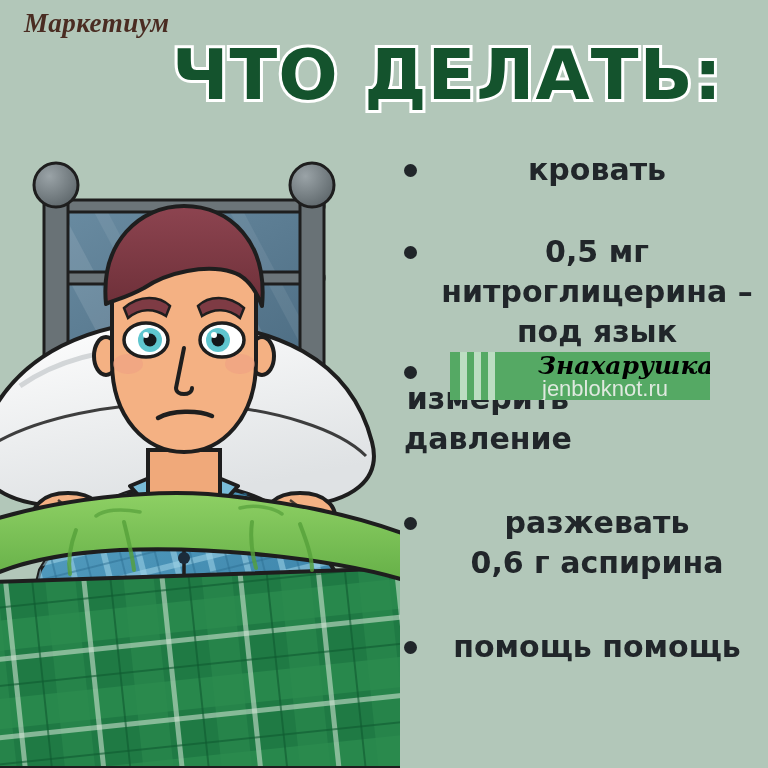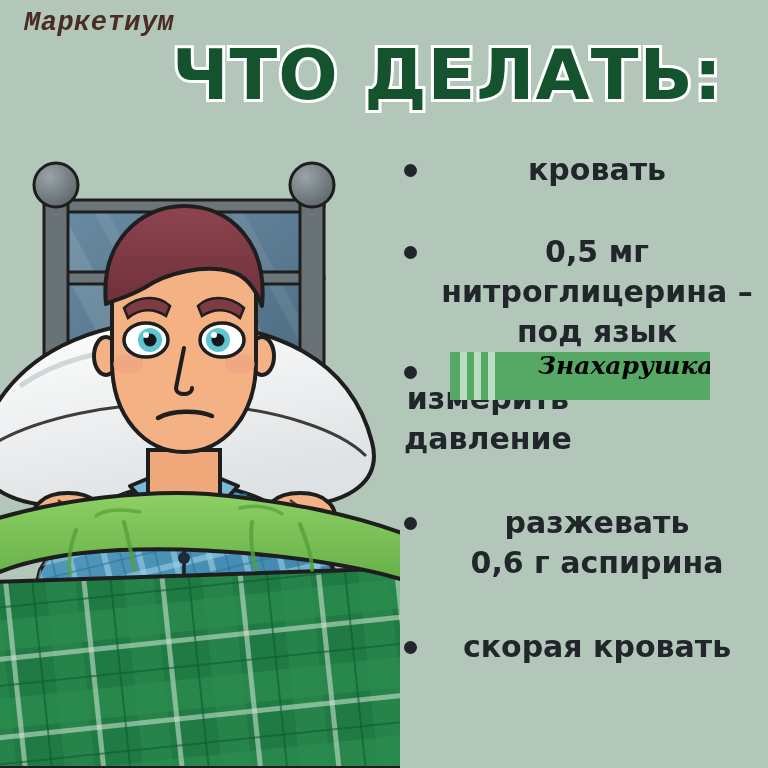--- a/index.html
+++ b/index.html
@@ -13,21 +13,21 @@
   #poster{
     position:relative;
     width:768px;height:768px;
     background:#b2c7b9;
     overflow:hidden;
   }
 
   
   #brand{
     position:absolute;left:24px;top:8px;
-    font-family:Liberation Mono, monospace;
+    font-family:Liberation Serif, serif;
     font-style:italic;font-weight:bold;
     font-size:27px;letter-spacing:.5px;
     color:#4a2c22;
     white-space:nowrap;
     user-select:none;
   }
 
   
   #headline{
     position:absolute;left:172px;top:34px;
@@ -267,24 +267,25 @@
       <span class="btext">измерить
 давление</span>
     </div>
     <div class="bullet-item" style="margin-bottom:44px;">
       <span class="dot"></span>
       <span class="btext">разжевать
 0,6 г аспирина</span>
     </div>
     <div class="bullet-item">
       <span class="dot"></span>
-      <span class="btext">скорая кровать</span>
+      <span class="btext">помощь помощь</span>
     </div>
   </div>
 
   <div id="watermark">
     <span class="wm-bar b1"></span>
     <span class="wm-bar b2"></span>
     <span class="wm-bar b3"></span>
     <span id="wm-name">Знахарушка</span>
+    <span id="wm-url">jenbloknot.ru</span>
   </div>
 
 </div>
 
 </body></html>

